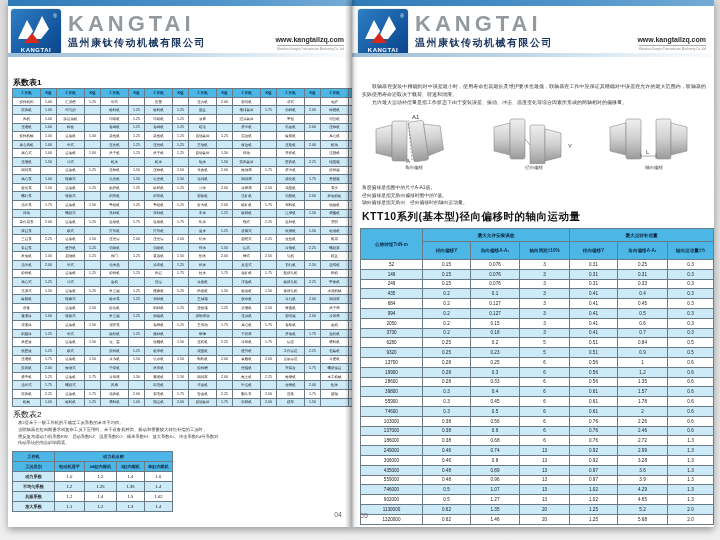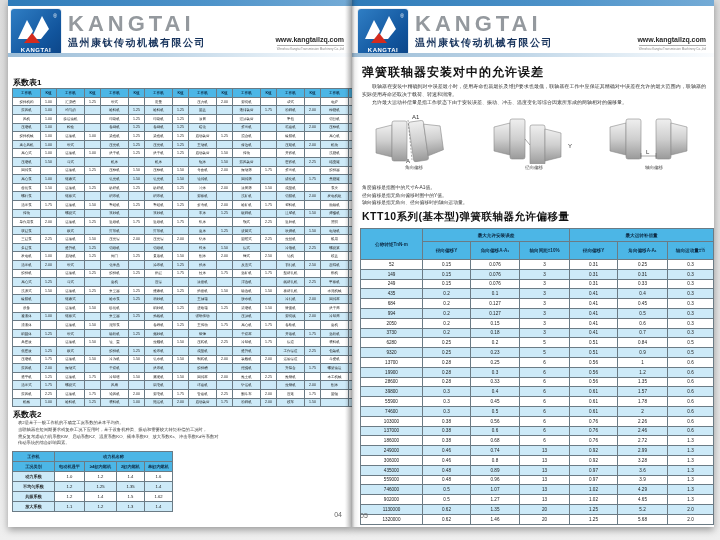--- a/index.html
+++ b/index.html
@@ -25,21 +25,21 @@
   .t1-title{position:absolute;left:5px;top:77px;font-size:8px;font-weight:bold;color:#111;}
   table{border-collapse:collapse;table-layout:fixed;}
   th,td{border:0.5px solid #6b7b85;overflow:hidden;white-space:nowrap;text-align:center;padding:0;}
   th{background:#4cb6e6;color:#0d2b45;font-weight:bold;}
   tr.alt td{background:#cdeaf8;}
   #t1{position:absolute;left:4px;top:88px;width:336px;}
   #t1 th{font-size:3.6px;height:7.8px;}
   #t1 td{font-size:3.5px;height:7.6px;color:#1a1a1a;}
   #t1 th:nth-child(odd){width:27px;}
   #t1 th:nth-child(even){width:15px;}
-  .t2-title{position:absolute;left:5px;top:409px;font-size:8px;font-weight:bold;color:#111;}
+  .t2-title{position:absolute;left:5px;top:409px;font-size:8px;font-weight:normal;color:#111;}
   .t2-notes{position:absolute;left:10px;top:420px;width:326px;font-size:4.3px;line-height:6.8px;color:#3a3a3a;}
   #t2{position:absolute;left:4px;top:451px;width:160px;}
   #t2 th{font-size:4.2px;height:9px;}
   #t2 td{font-size:4.2px;height:9px;color:#1a1a1a;}
   #t2 td:first-child{background:#cdeaf8;font-weight:bold;}
   .pagenum{position:absolute;font-size:7px;color:#666;}
   .pn-l{right:10px;top:511px;}
   .pn-r{left:8px;top:512px;}
   
   .r-title1{position:absolute;left:10px;top:64px;font-size:12px;font-weight:bold;color:#111;letter-spacing:1px;}
@@ -831,21 +831,20 @@
         <text x="44" y="9" font-size="5" fill="#ffffff" text-anchor="middle">®</text>
         <text x="25" y="43" font-size="6" font-weight="bold" fill="#ffffff" text-anchor="middle" letter-spacing="0.5">KANGTAI</text>
       </svg>
     </div>
     <div class="brand" style="left:63px">KANGTAI</div>
     <div class="company" style="left:63px">温州康钛传动机械有限公司</div>
     <div class="site">www.kangtailzq.com</div>
     <div class="tagline">Wenzhou Kangtai Transmission Machinery Co.,Ltd</div>
     <div class="rule"></div>
 
-    <div class="r-title1">弹簧联轴器安装对中的允许误差</div>
     <div class="r-para">
       <p>联轴器在安装中精确到对中误差最小时，使用寿命也就最长及维护要求也最低，联轴器在工作中应保证其精确对中误差在允许的最大范围内，联轴器的实际使用寿命还取决于载荷、转速和润滑。</p>
       <p>允许最大运动补偿量是指工作状态下由于安装误差、振动、冲击、温度变化等综合因素所形成的两轴相对的偏移量。</p>
     </div>
 
     <div class="diagrams">
 
       <div class="diag">
         <svg viewBox="0 0 100 52">
           <defs>
@@ -910,21 +909,21 @@
         <div class="diag-cap">轴向偏移</div>
       </div>
     </div>
 
     <div class="r-notes" id="r-notes">
         <div>角度偏移是指图中的尺寸A-A1值。</div>
         <div>径向偏移是指无角向偏移时图中的Y值。</div>
         <div>轴向偏移是指无角向、径向偏移时的轴向运动量。</div>
       </div>
 
-    <div class="r-title2">KTT10系列(基本型)弹簧联轴器允许偏移量</div>
+    <div class="r-title2">KTT10系列(基本型)径向偏移时的轴向运动量</div>
 
     <table id="ktt">
       <colgroup>
         <col style="width:62px">
           <col style="width:48px">
           <col style="width:49px">
           <col style="width:50px">
         <col style="width:48px">
           <col style="width:50px">
           <col style="width:46px">

